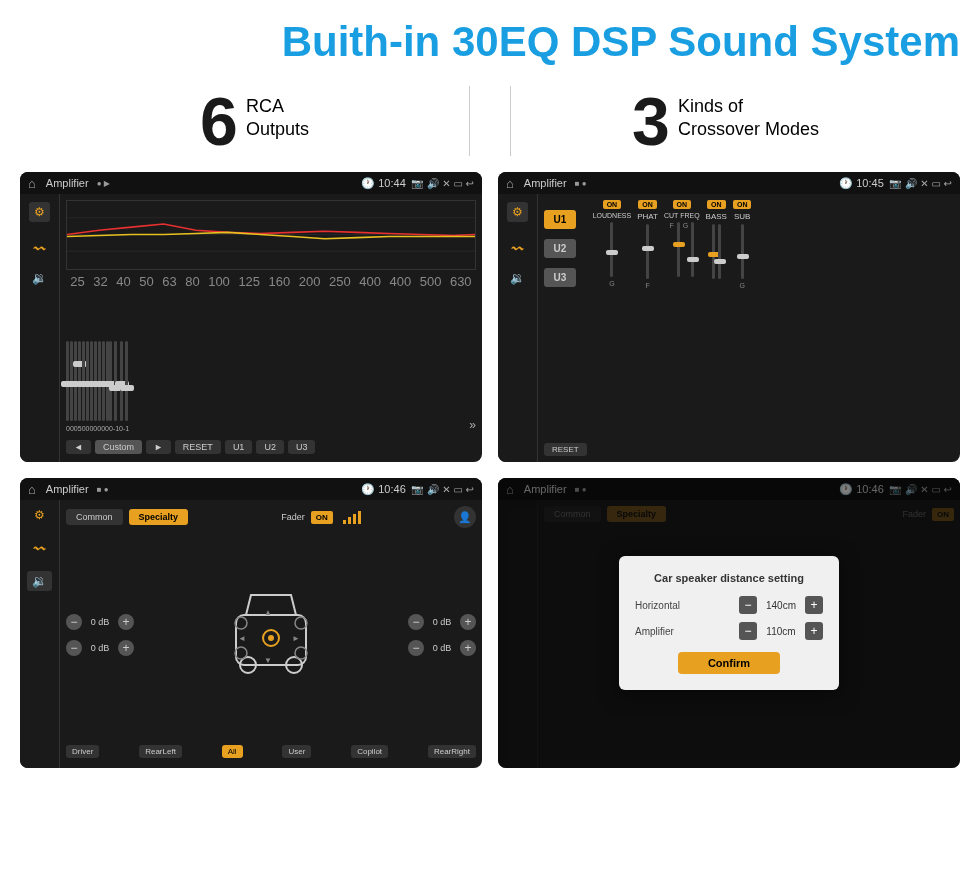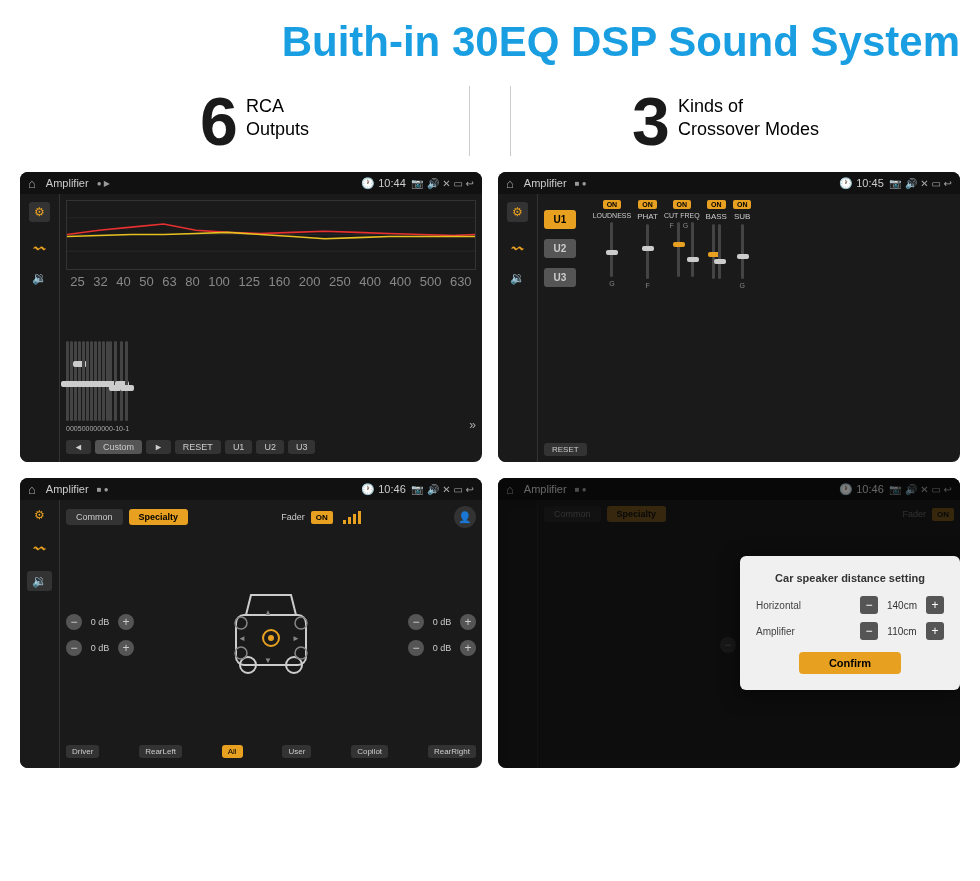--- a/index.html
+++ b/index.html
@@ -403,21 +403,21 @@
       color: #000;
     }
 
     
     .dialog-overlay {
       position: absolute;
       top: 0; left: 0; right: 0; bottom: 0;
       background: rgba(0,0,0,0.5);
       display: flex;
       align-items: center;
-      justify-content: flex-end;
+      justify-content: center;
       z-index: 10;
     }
 
     .dialog-box {
       background: #f0f0f0;
       border-radius: 6px;
       padding: 16px;
       width: 220px;
       box-shadow: 0 4px 20px rgba(0,0,0,0.5);
     }

